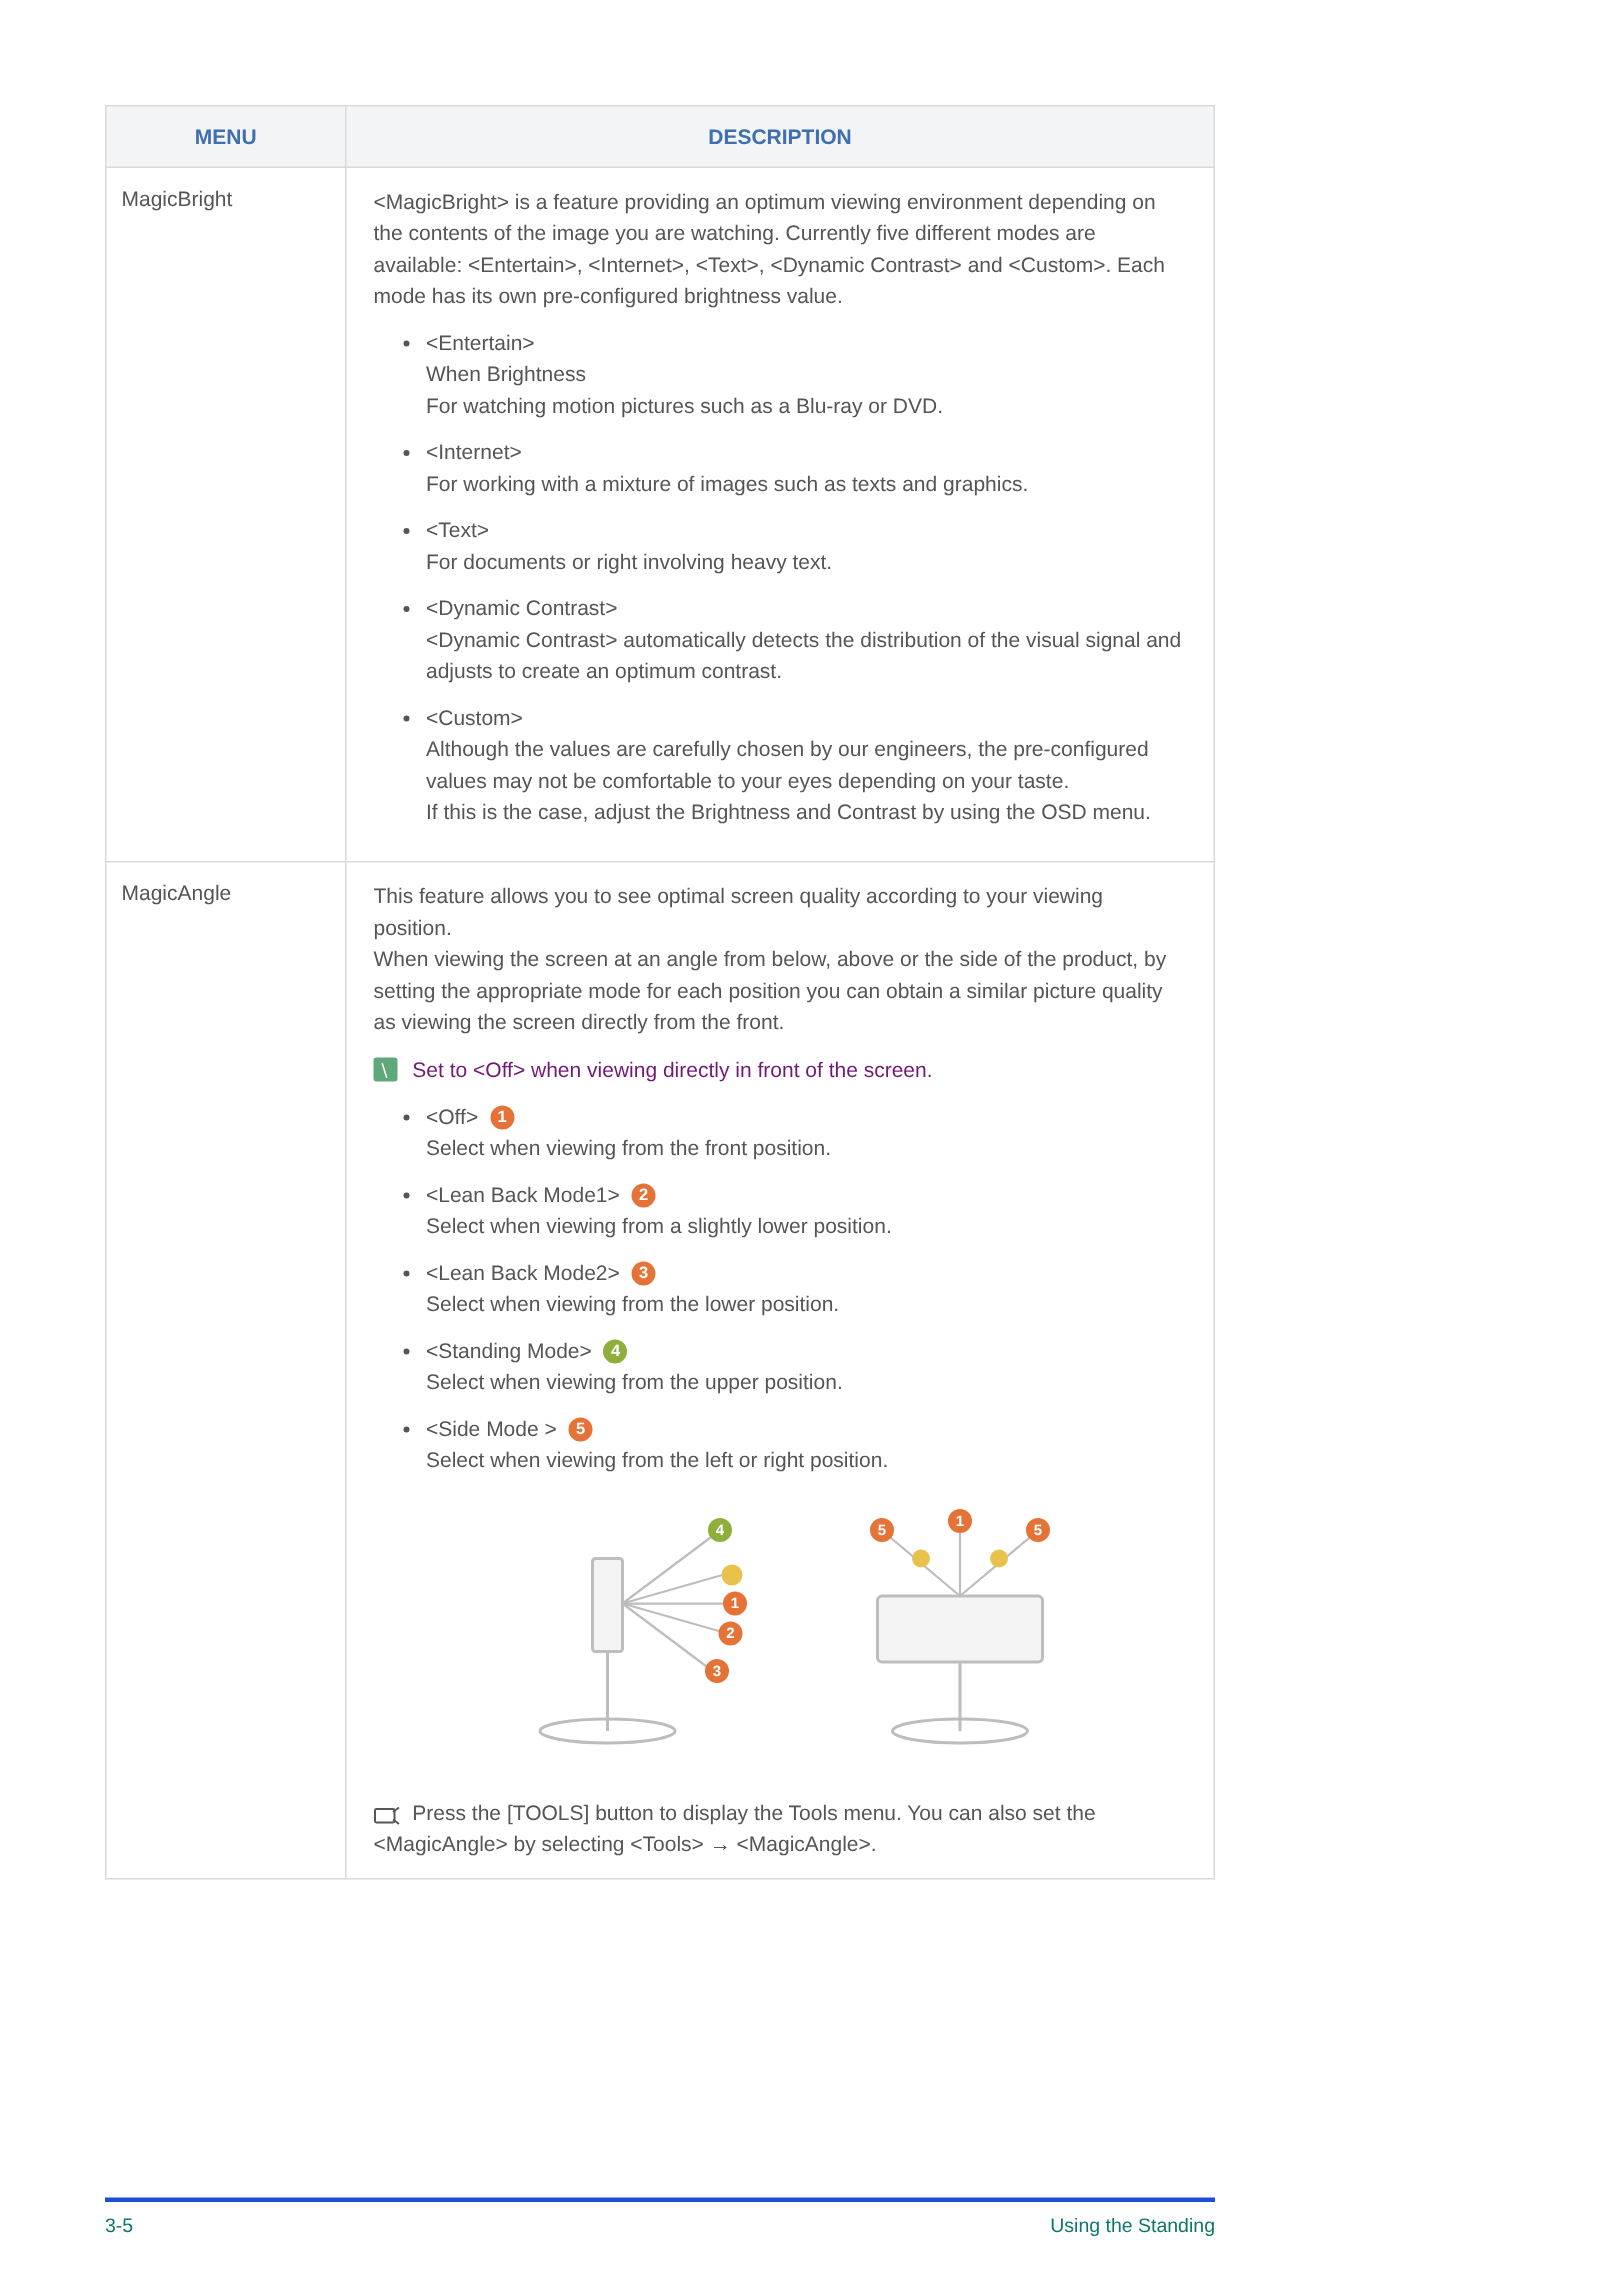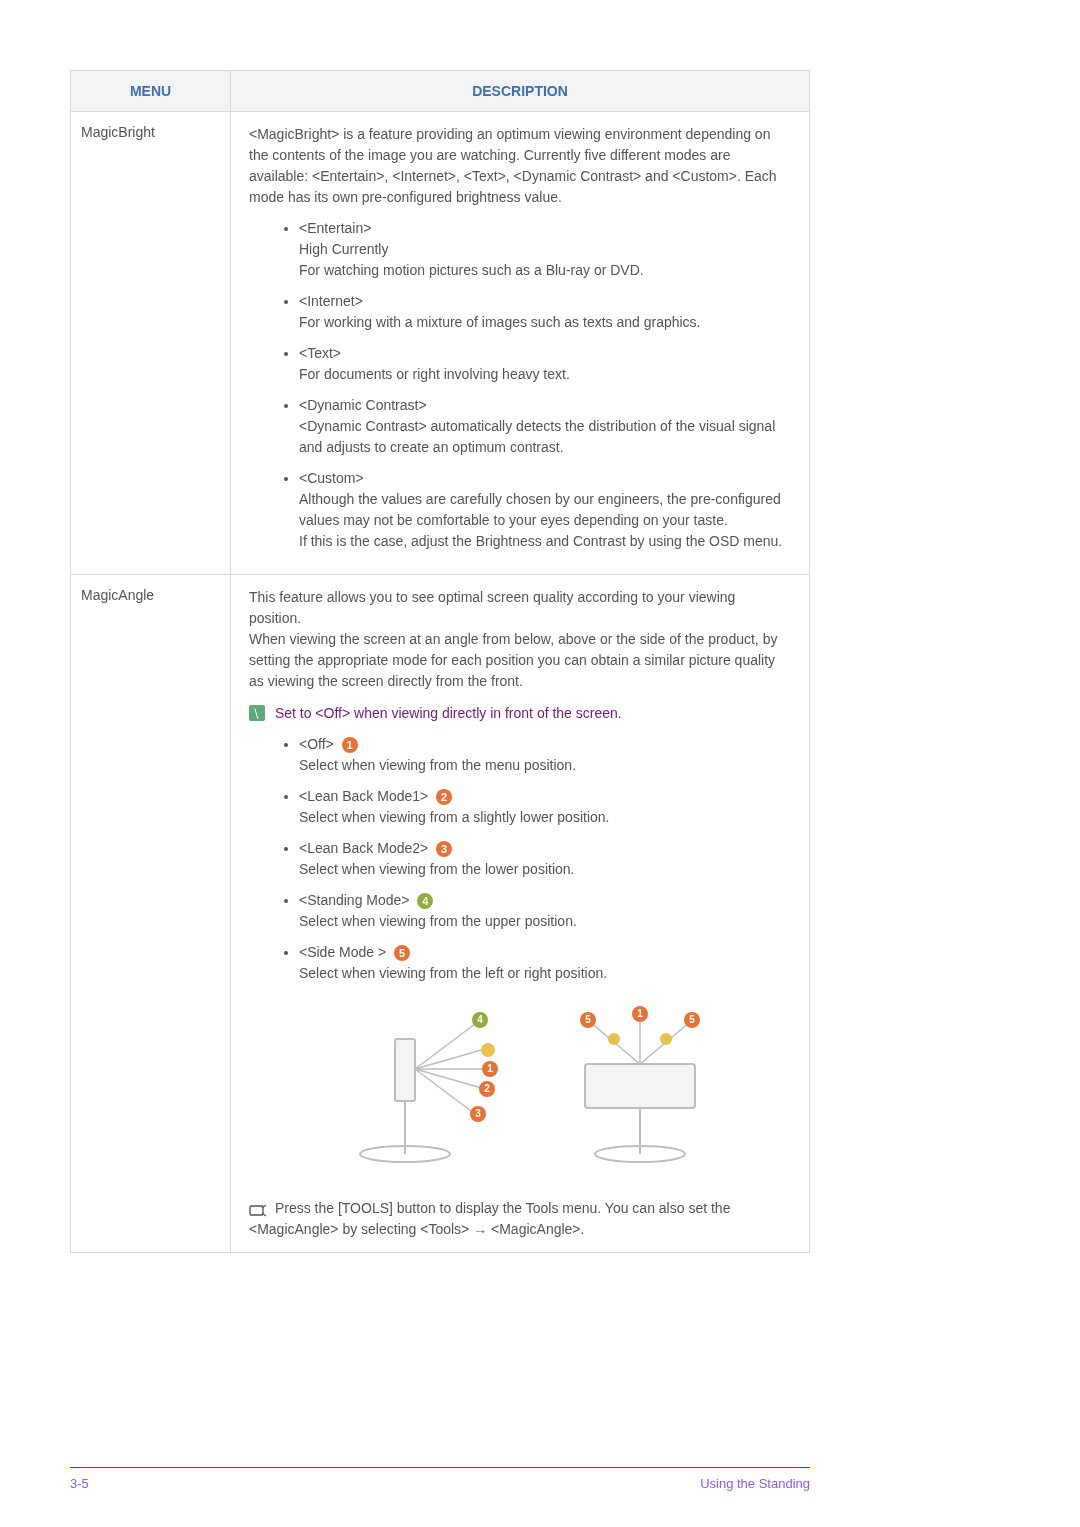--- a/index.html
+++ b/index.html
@@ -6,38 +6,38 @@
   html, body { width: 1080px; background: #fff; font-family: Arial, Helvetica, sans-serif; color: #555; }
   .page { width: 880px; min-height: 1527px; padding: 70px 70px 40px 70px; position: relative; }
   table.main { width: 100%; border-collapse: collapse; }
   table.main th, table.main td { border: 1px solid #d9d9d9; vertical-align: top; }
   table.main th { background: #f3f4f6; color: #3f6fb0; font-weight: bold; font-size: 14px; padding: 12px 10px; text-align: center; }
   .col-menu { width: 160px; }
   td.menu-cell { padding: 12px 10px; font-size: 14px; color: #555; }
   td.desc-cell { padding: 12px 18px; font-size: 14px; color: #555; line-height: 1.5; }
   .desc-cell p { margin-bottom: 10px; }
   ul.bullets { list-style: disc; padding-left: 35px; margin: 6px 0 2px 0; }
-  ul.bullets > li { margin-bottom: 10px; font-size: 14px; margin-left: 15px; }
+  ul.bullets > li { margin-bottom: 10px; font-size: 14px; }
   ul.bullets > li .title-line { color: #555; }
   ul.bullets > li .sub { display: block; }
   .note-row { margin: 8px 0 10px 0; }
   .note-icon { display: inline-block; width: 16px; height: 16px; background: #5fa87a; border-radius: 2px; vertical-align: middle; margin-right: 6px; position: relative; }
   .note-icon::after { content: "\2216"; color: #fff; font-size: 12px; position: absolute; left: 3px; top: 0px; }
   .note-text { color: #701a75; font-size: 14px; vertical-align: middle; }
   .num-badge { display: inline-block; width: 16px; height: 16px; border-radius: 8px; color: #fff; font-size: 11px; line-height: 16px; text-align: center; vertical-align: middle; margin-left: 4px; font-weight: bold; }
   .b1 { background: #e57236; }
   .b2 { background: #e57236; }
   .b3 { background: #e57236; }
   .b4 { background: #8fae3c; }
   .b5 { background: #e57236; }
   .diagram-wrap { text-align: center; margin: 20px 0 18px 0; }
   .diagram-wrap svg { display: inline-block; }
   .tool-row { margin-top: 6px; }
   .tool-icon { display: inline-block; width: 18px; height: 14px; vertical-align: middle; margin-right: 4px; }
-  .footer { position: absolute; bottom: 36px; left: 70px; right: 70px; border-top: 1px solid #1d4ed8; padding-top: 8px; font-size: 13px; color: #8b5cf6; }
+  .footer { position: absolute; bottom: 36px; left: 70px; right: 70px; border-top: 3px solid #1d4ed8; padding-top: 8px; font-size: 13px; color: #0f766e; }
   .footer .pg { float: left; }
   .footer .sec { float: right; }
 </style>
 </head>
 <body>
 
 <div class="page">
 
 <table class="main">
   <colgroup>
@@ -52,21 +52,21 @@
   </thead>
   <tbody>
 
     <tr>
       <td class="menu-cell">MagicBright</td>
       <td class="desc-cell">
         <p>&lt;MagicBright&gt; is a feature providing an optimum viewing environment depending on the contents of the image you are watching. Currently five different modes are available: &lt;Entertain&gt;, &lt;Internet&gt;, &lt;Text&gt;, &lt;Dynamic Contrast&gt; and &lt;Custom&gt;. Each mode has its own pre-configured brightness value.</p>
         <ul class="bullets">
           <li>
             <span class="title-line">&lt;Entertain&gt;</span>
-            <span class="sub">High Currently</span>
+            <span class="sub">When Brightness</span>
             <span class="sub">For watching motion pictures such as a Blu-ray or DVD.</span>
           </li>
           <li>
             <span class="title-line">&lt;Internet&gt;</span>
             <span class="sub">For working with a mixture of images such as texts and graphics.</span>
           </li>
           <li>
             <span class="title-line">&lt;Text&gt;</span>
             <span class="sub">For documents or right involving heavy text.</span>
           </li>
@@ -89,21 +89,21 @@
         <p style="white-space:pre-line;">This feature allows you to see optimal screen quality according to your viewing position.
 When viewing the screen at an angle from below, above or the side of the product, by setting the appropriate mode for each position you can obtain a similar picture quality as viewing the screen directly from the front.</p>
         <div class="note-row">
           <span class="note-icon"></span>
           <span class="note-text">Set to &lt;Off&gt; when viewing directly in front of the screen.</span>
         </div>
         <ul class="bullets">
           <li>
             <span class="title-line">&lt;Off&gt;</span>
             <span class="num-badge b1">1</span>
-            <span class="sub">Select when viewing from the menu position.</span>
+            <span class="sub">Select when viewing from the front position.</span>
           </li>
           <li>
             <span class="title-line">&lt;Lean Back Mode1&gt;</span>
             <span class="num-badge b2">2</span>
             <span class="sub">Select when viewing from a slightly lower position.</span>
           </li>
           <li>
             <span class="title-line">&lt;Lean Back Mode2&gt;</span>
             <span class="num-badge b3">3</span>
             <span class="sub">Select when viewing from the lower position.</span>

